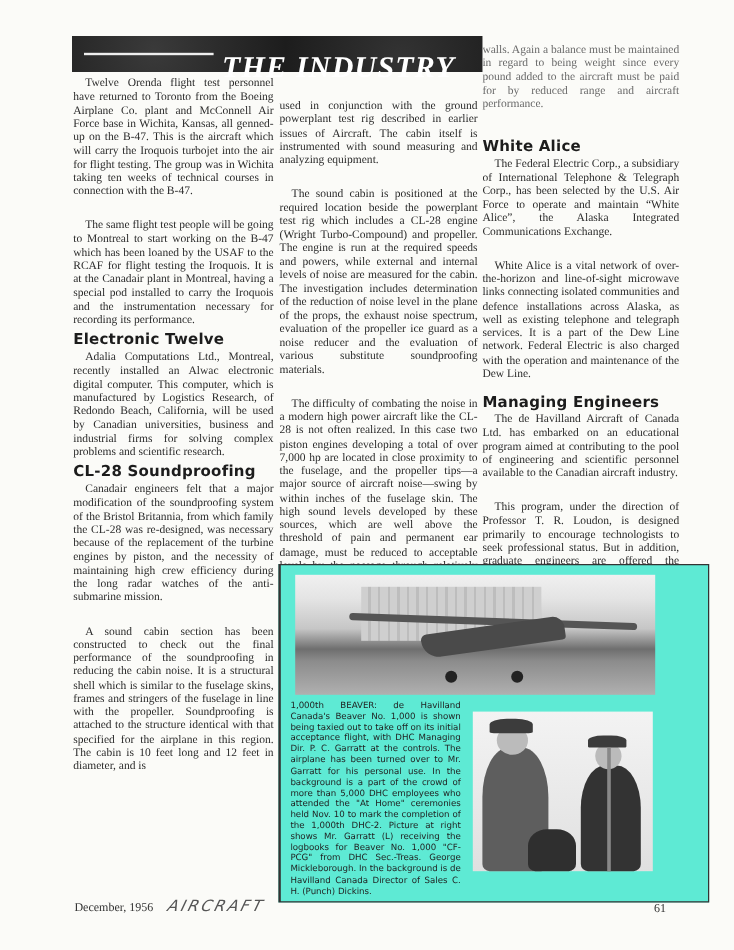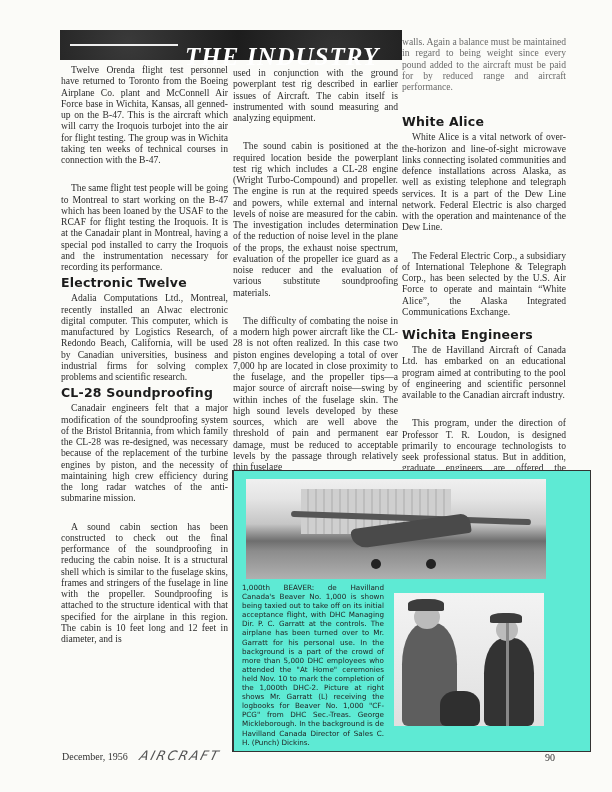--- a/index.html
+++ b/index.html
@@ -21,21 +21,21 @@
     .banner-title {
       position: absolute; left: 125px; top: 1px;
       font-family: "Liberation Serif", "DejaVu Serif", serif;
       font-weight: bold; font-style: italic; font-size: 25px; letter-spacing: 1px;
       color: #fff; line-height: 28px; margin-top: 12px;
     }
     .col { position: absolute; font-size: 9.6px; line-height: 11.25px; text-align: justify; }
     .col p { margin: 0; text-indent: 10px; }
     .col p + p { margin-top: 17px; }
     .col1 { left: 61px; top: 64px; width: 167px; }
-    .col2 { left: 233px; top: 67px; width: 165px; }
+    .col2 { left: 233px; top: 83px; width: 165px; }
     .col3 { left: 402px; top: 36px; width: 164px; }
     h2 {
       font-family: "DejaVu Sans", "Liberation Sans", sans-serif;
       font-weight: bold; font-size: 12.5px; margin: 3px 0 2px 0; color: #1c1c1c; line-height: 15px;
       letter-spacing: 0.2px;
     }
     .col1 h2.first { margin-top: 4px; }
     .col3 .cont { text-indent: 0; color: #6a6a6a; }
     .highlight {
       display: inline-block; width: 12px; height: 12px; background: #f3cf6a; border-radius: 50% 40% 50% 30%;
@@ -106,23 +106,23 @@
 
 <div class="col col2">
   <p style="text-indent:0">used in conjunction with the ground powerplant test rig described in earlier issues of Aircraft. The cabin itself is instrumented with sound measuring and analyzing equipment.</p>
   <p>The sound cabin is positioned at the required location beside the powerplant test rig which includes a CL-28 engine (Wright Turbo-Compound) and propeller. The engine is run at the required speeds and powers, while external and internal levels of noise are measured for the cabin. The investigation includes determination of the reduction of noise level in the plane of the props, the exhaust noise spectrum, evaluation of the propeller ice guard as a noise reducer and the evaluation of various substitute soundproofing materials.</p>
   <p>The difficulty of combating the noise in a modern high power aircraft like the CL-28 is not often realized. In this case two piston engines developing a total of over 7,000 hp are located in close proximity to the fuselage, and the propeller tips—a major source of aircraft noise—swing by within inches of the fuselage skin. The high sound levels developed by these sources, which are well above the threshold of pain and permanent ear damage, must be reduced to acceptable levels by the passage through relatively thin fuselage</p>
 </div>
 
 <div class="col col3">
   <p class="cont">walls. Again a balance must be maintained in regard to being weight since every pound added to the aircraft must be paid for by reduced range and aircraft performance.</p>
   <h2 style="margin-top:22px">White Alice</h2>
+  <p>The Federal Electric Corp., a subsidiary of International Telephone &amp; Telegraph Corp., has been selected by the U.S. Air Force to operate and maintain “White Alice”, the Alaska Integrated Communications Exchange.</p>
   <p>White Alice is a vital network of over-the-horizon and line-of-sight microwave links connecting isolated communities and defence installations across Alaska, as well as existing telephone and telegraph services. It is a part of the Dew Line network. Federal Electric is also charged with the operation and maintenance of the Dew Line.</p>
-  <p>The Federal Electric Corp., a subsidiary of International Telephone &amp; Telegraph Corp., has been selected by the U.S. Air Force to operate and maintain “White Alice”, the Alaska Integrated Communications Exchange.</p>
-  <h2 style="margin-top:10px">Wichita Engineers</h2>
+  <h2 style="margin-top:10px">Managing Engineers</h2>
   <p>The de Havilland Aircraft of Canada Ltd. has embarked on an educational program aimed at contributing to the pool of engineering and scientific personnel available to the Canadian aircraft industry.</p>
   <p>This program, under the direction of Professor T. R. Loudon, is designed primarily to encourage technologists to seek professional status. But in addition, graduate engineers are offered the opportunity to do postgraduate work</p>
 </div>
 
 <div class="photo-box">
   <div class="photo1">
     <div class="hangar"></div>
     <div class="plane-wing"></div>
     <div class="plane-body"></div>
     <div class="wheel" style="left:125px;top:80px"></div>
@@ -136,13 +136,13 @@
     <div class="person" style="left:46px;top:98px;width:40px;height:35px;background:#2f2f2f"></div>
     <div class="person" style="left:90px;top:45px;width:50px;height:88px;background:#333"></div>
     <div class="head" style="left:102px;top:26px;width:22px;height:22px"></div>
     <div class="hat" style="left:96px;top:20px;width:32px;height:10px"></div>
     <div style="position:absolute;left:112px;top:30px;width:3px;height:103px;background:#888"></div>
   </div>
 </div>
 
 <div class="footer-date">December, 1956</div>
 <div class="footer-stamp">AIRCRAFT</div>
-<div class="footer-page">90</div>
+<div class="footer-page">61</div>
 
 </body></html>

